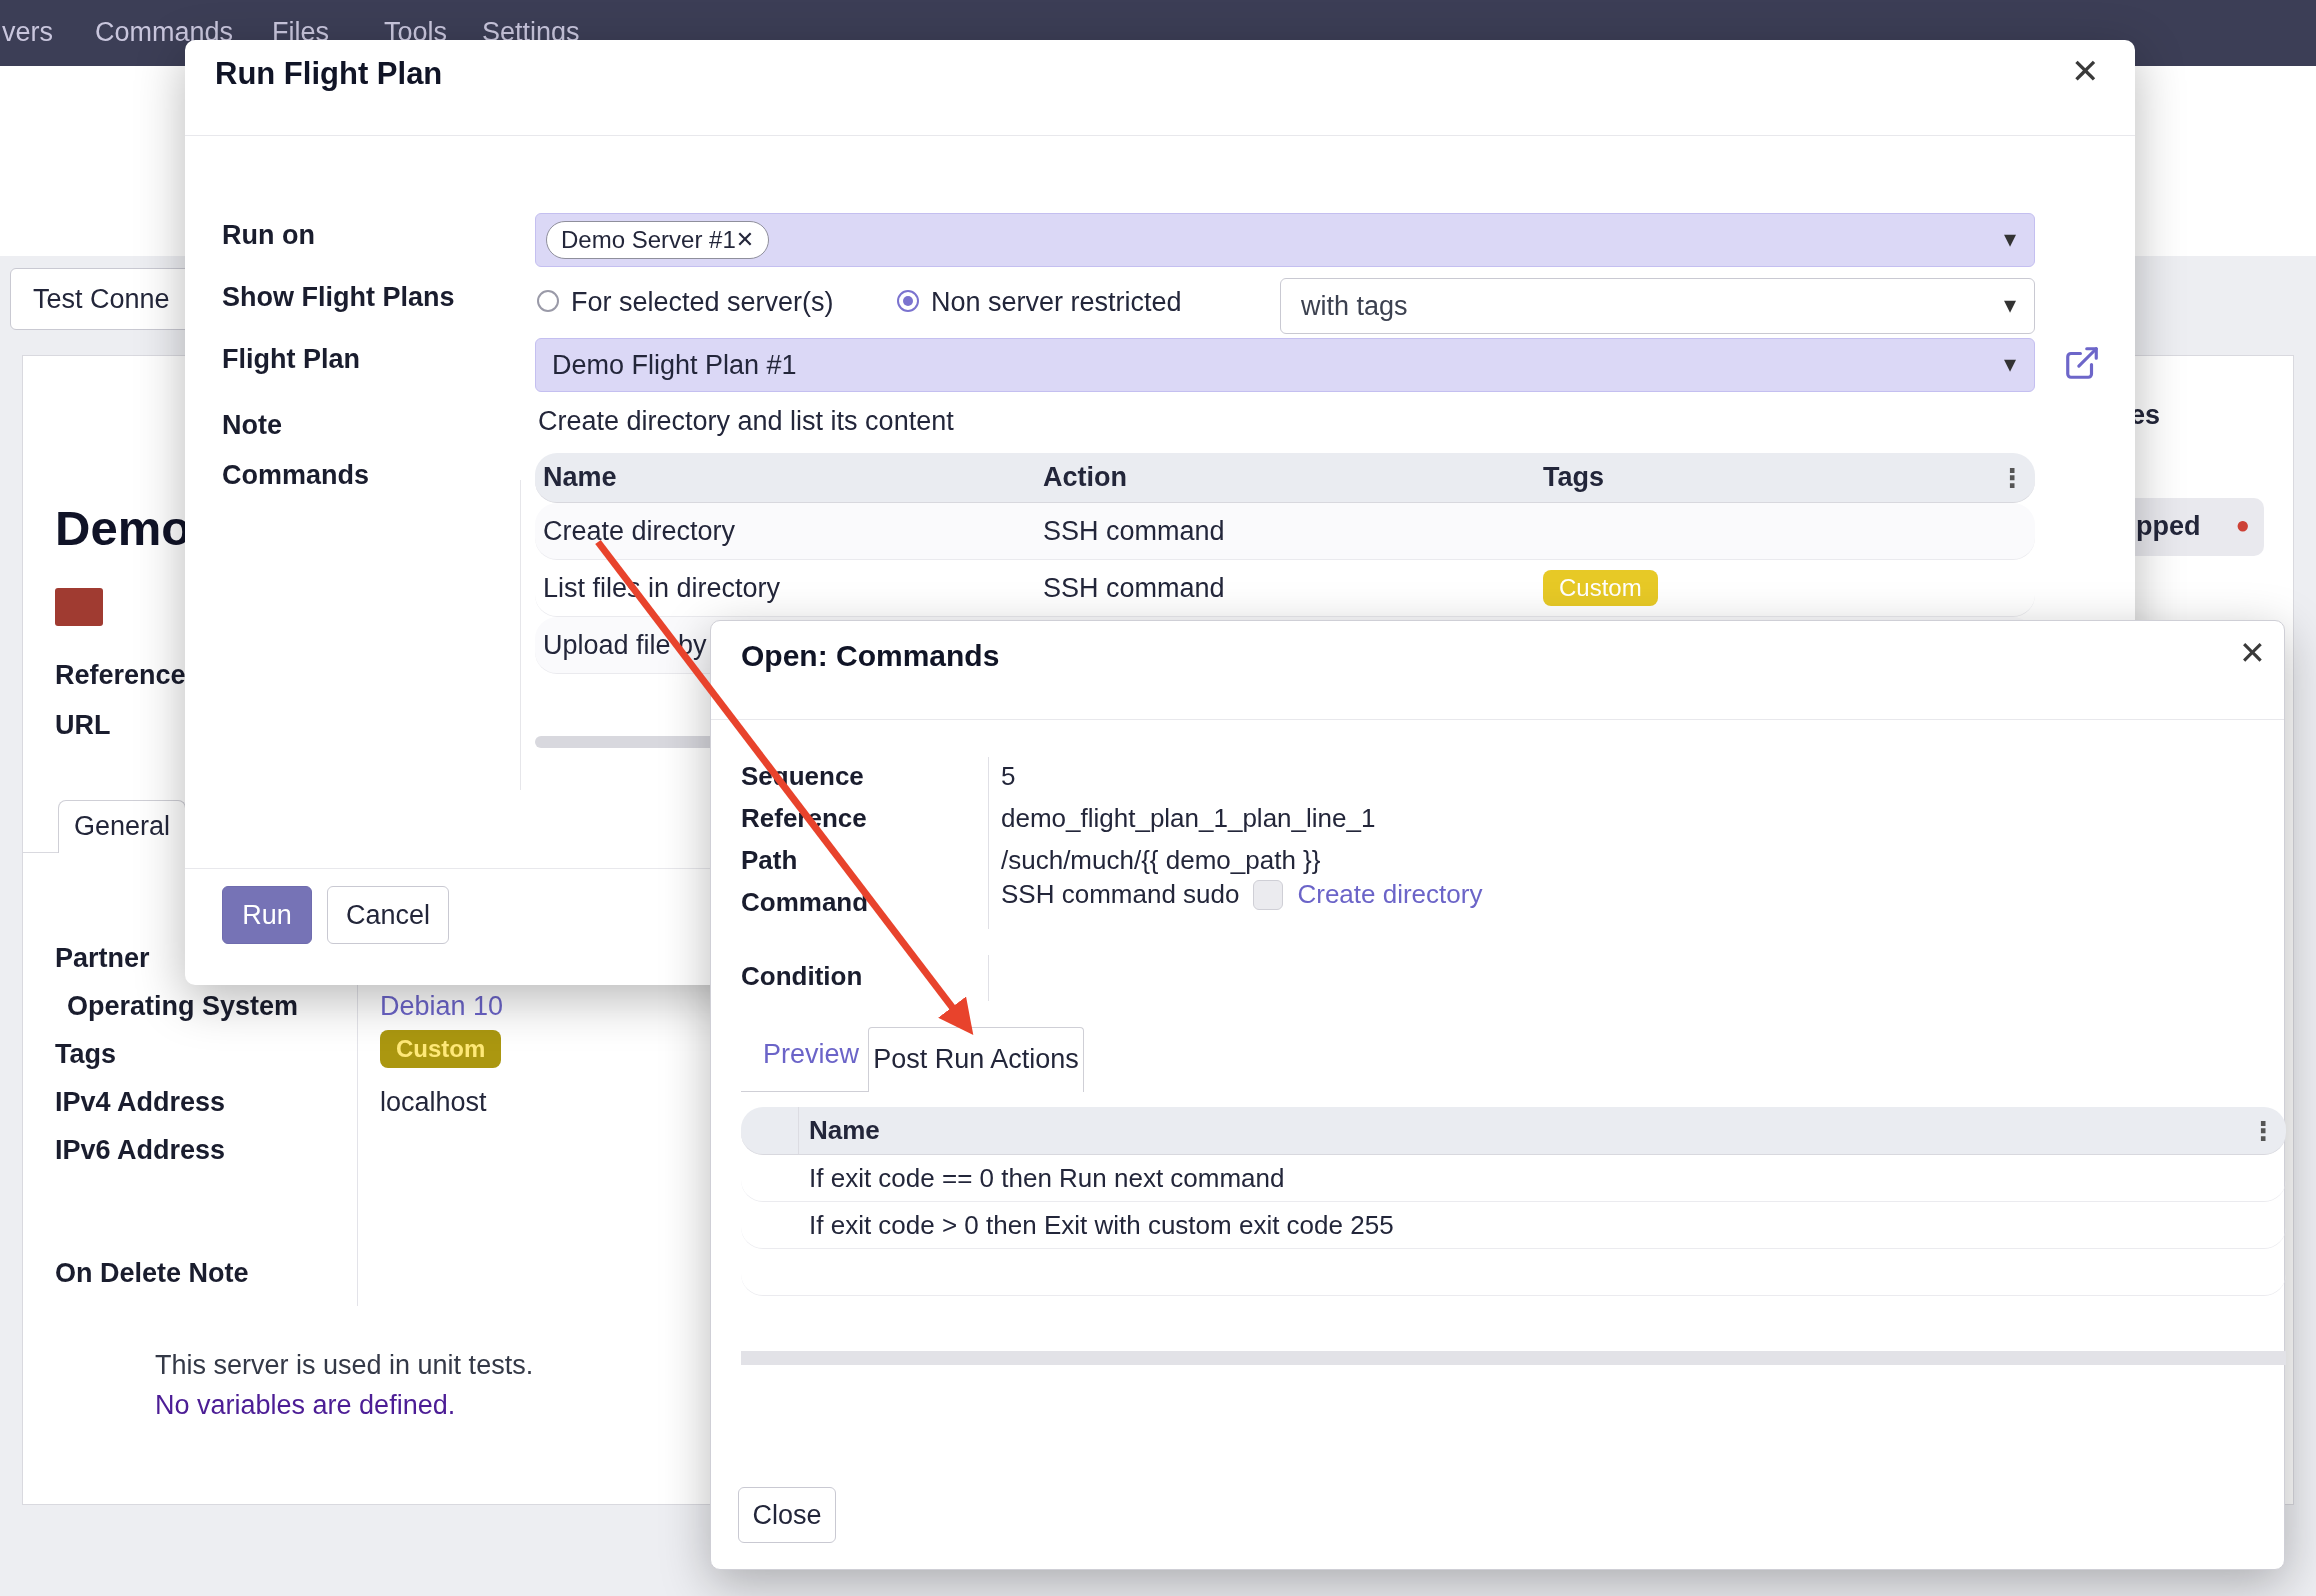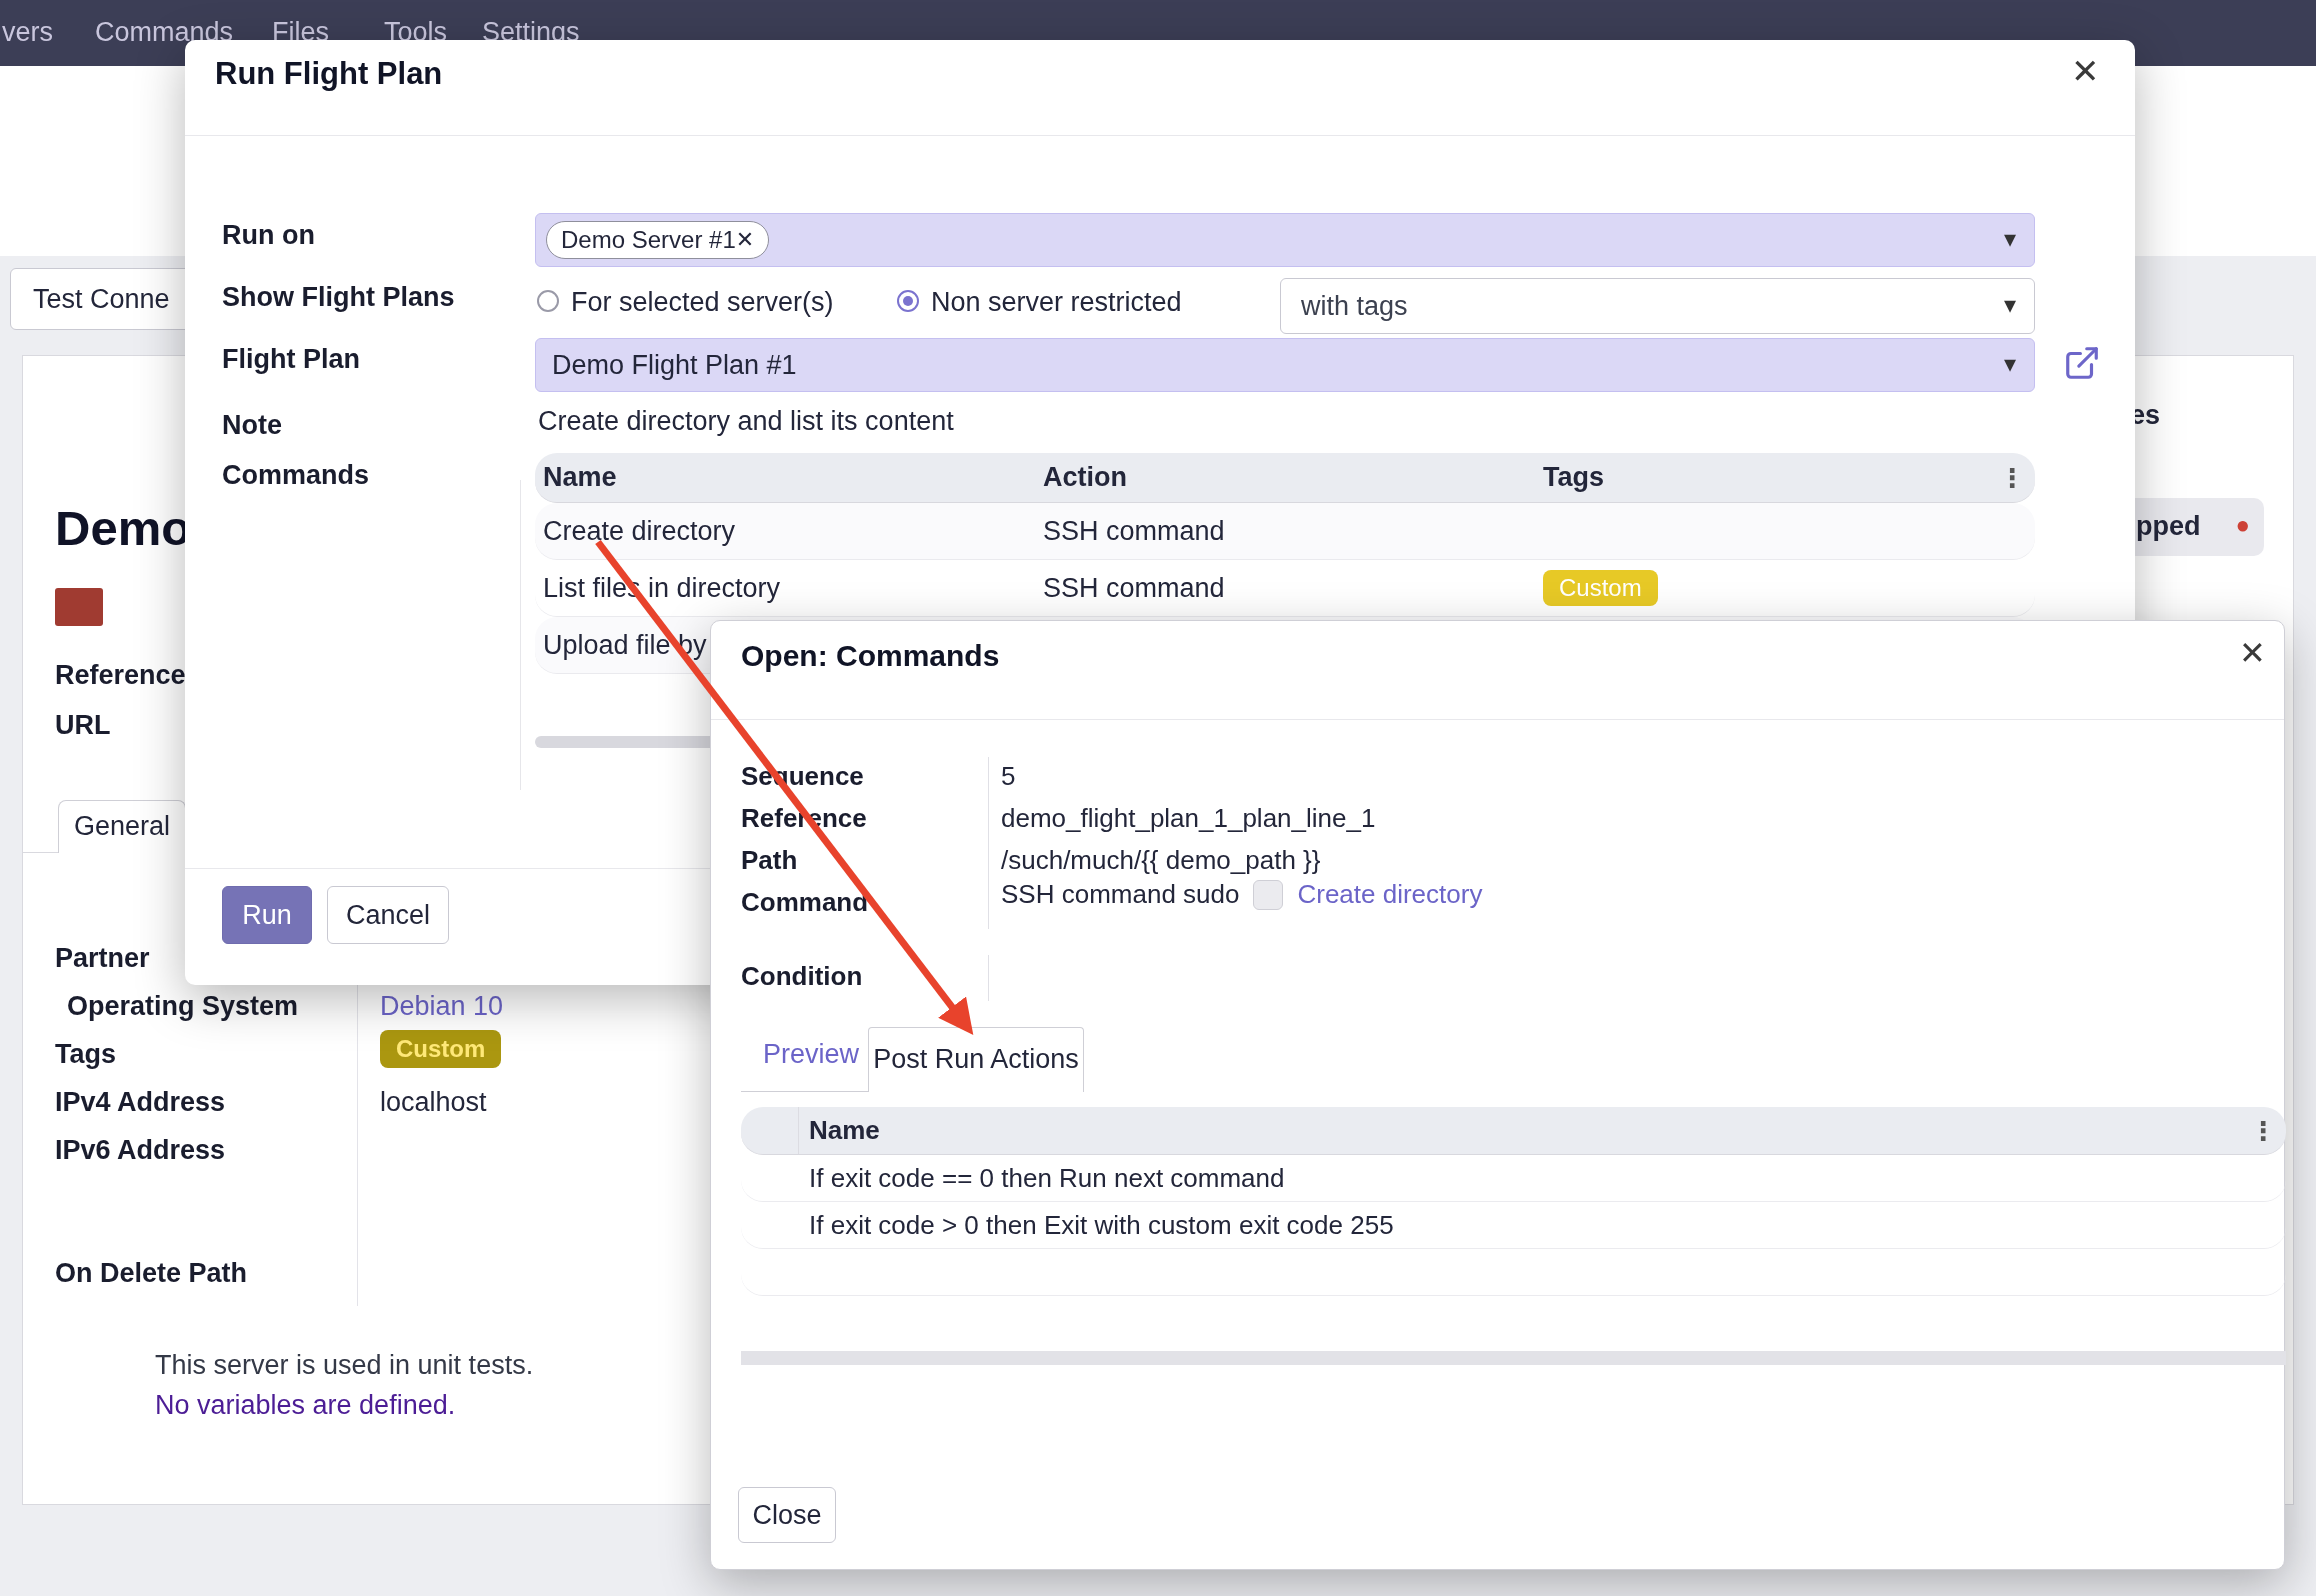--- a/index.html
+++ b/index.html
@@ -83,21 +83,21 @@
   <span class="lbl" style="left:55px; top:710px;">URL</span>
 
   <div style="position:absolute; left:23px; top:852px; width:162px; height:1px; background:#d9d9df; z-index:2;"></div>
   <div class="tab-box" style="left:58px; top:800px; width:128px; height:53px; line-height:50px; border-radius:8px 8px 0 0; z-index:3;">General</div>
 
   <span class="lbl" style="left:55px; top:943px;">Partner</span>
   <span class="lbl" style="left:55px; top:991px;margin-left:12px;">Operating System</span>
   <span class="lbl" style="left:55px; top:1039px;">Tags</span>
   <span class="lbl" style="left:55px; top:1087px;">IPv4 Address</span>
   <span class="lbl" style="left:55px; top:1135px;">IPv6 Address</span>
-  <span class="lbl" style="left:55px; top:1258px;">On Delete Path</span>
+  <span class="lbl" style="left:55px; top:1258px;">On Delete Note</span>
 
   <div class="divider-v" style="left:357px; top:938px; height:368px; z-index:2;"></div>
 
   <span class="val link" style="left:380px; top:991px;">Debian 10</span>
   <span class="badge-olive" style="left:380px; top:1030px;">Custom</span>
   <span class="val" style="left:380px; top:1087px;">localhost</span>
 
   <span class="val" style="left:155px; top:1350px; color:#343947;">This server is used in unit tests.</span>
   <span class="val" style="left:155px; top:1390px; color:#4c1d95;">No variables are defined.</span>
 

